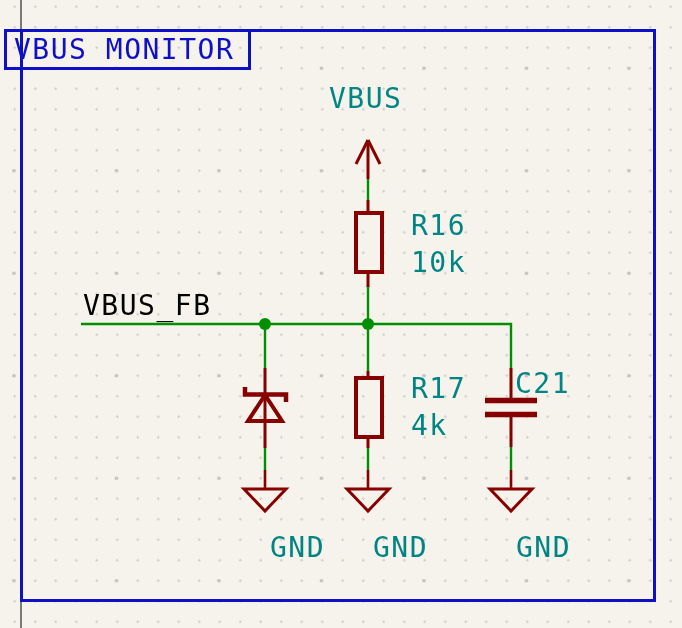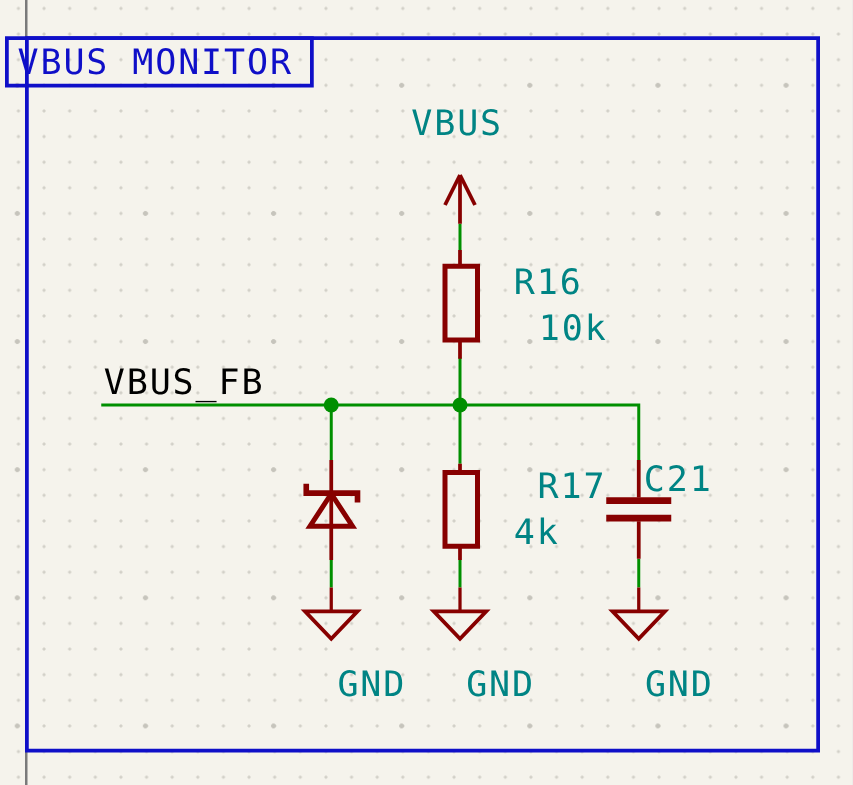--- a/index.html
+++ b/index.html
@@ -111,23 +111,23 @@
     <g stroke="#870000" fill="none">
       <path d="M511,470 V489" stroke-width="2.6"></path>
       <path d="M490,489 H532 L511,511 Z" stroke-width="3"></path>
     </g>
   </svg>
 
   <div class="t black" style="left:83px;top:292px">VBUS_FB</div>
   <div class="t" style="left:329px;top:85px">VBUS</div>
 
   <div class="t" style="left:411px;top:212px">R16</div>
-  <div class="t" style="left:431px;top:249px">10k</div>
+  <div class="t" style="left:411px;top:249px">10k</div>
 
-  <div class="t" style="left:430px;top:375px">R17</div>
+  <div class="t" style="left:411px;top:375px">R17</div>
   <div class="t" style="left:411px;top:412px">4k</div>
 
 
   <div class="t" style="left:515px;top:370px">C21</div>
 
   <div class="t center" style="left:205px;top:534px;width:120px">GND</div>
   <div class="t center" style="left:308px;top:534px;width:120px">GND</div>
   <div class="t center" style="left:451px;top:534px;width:120px">GND</div>
 
 </div>

